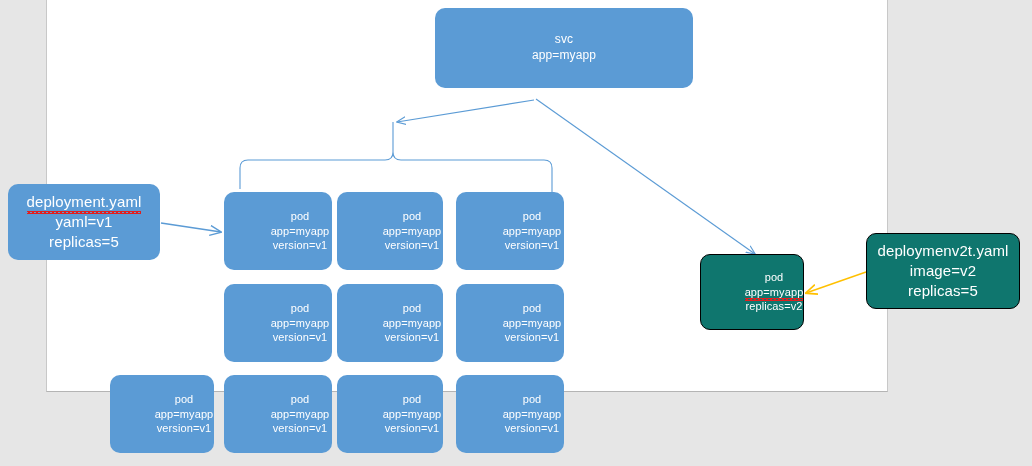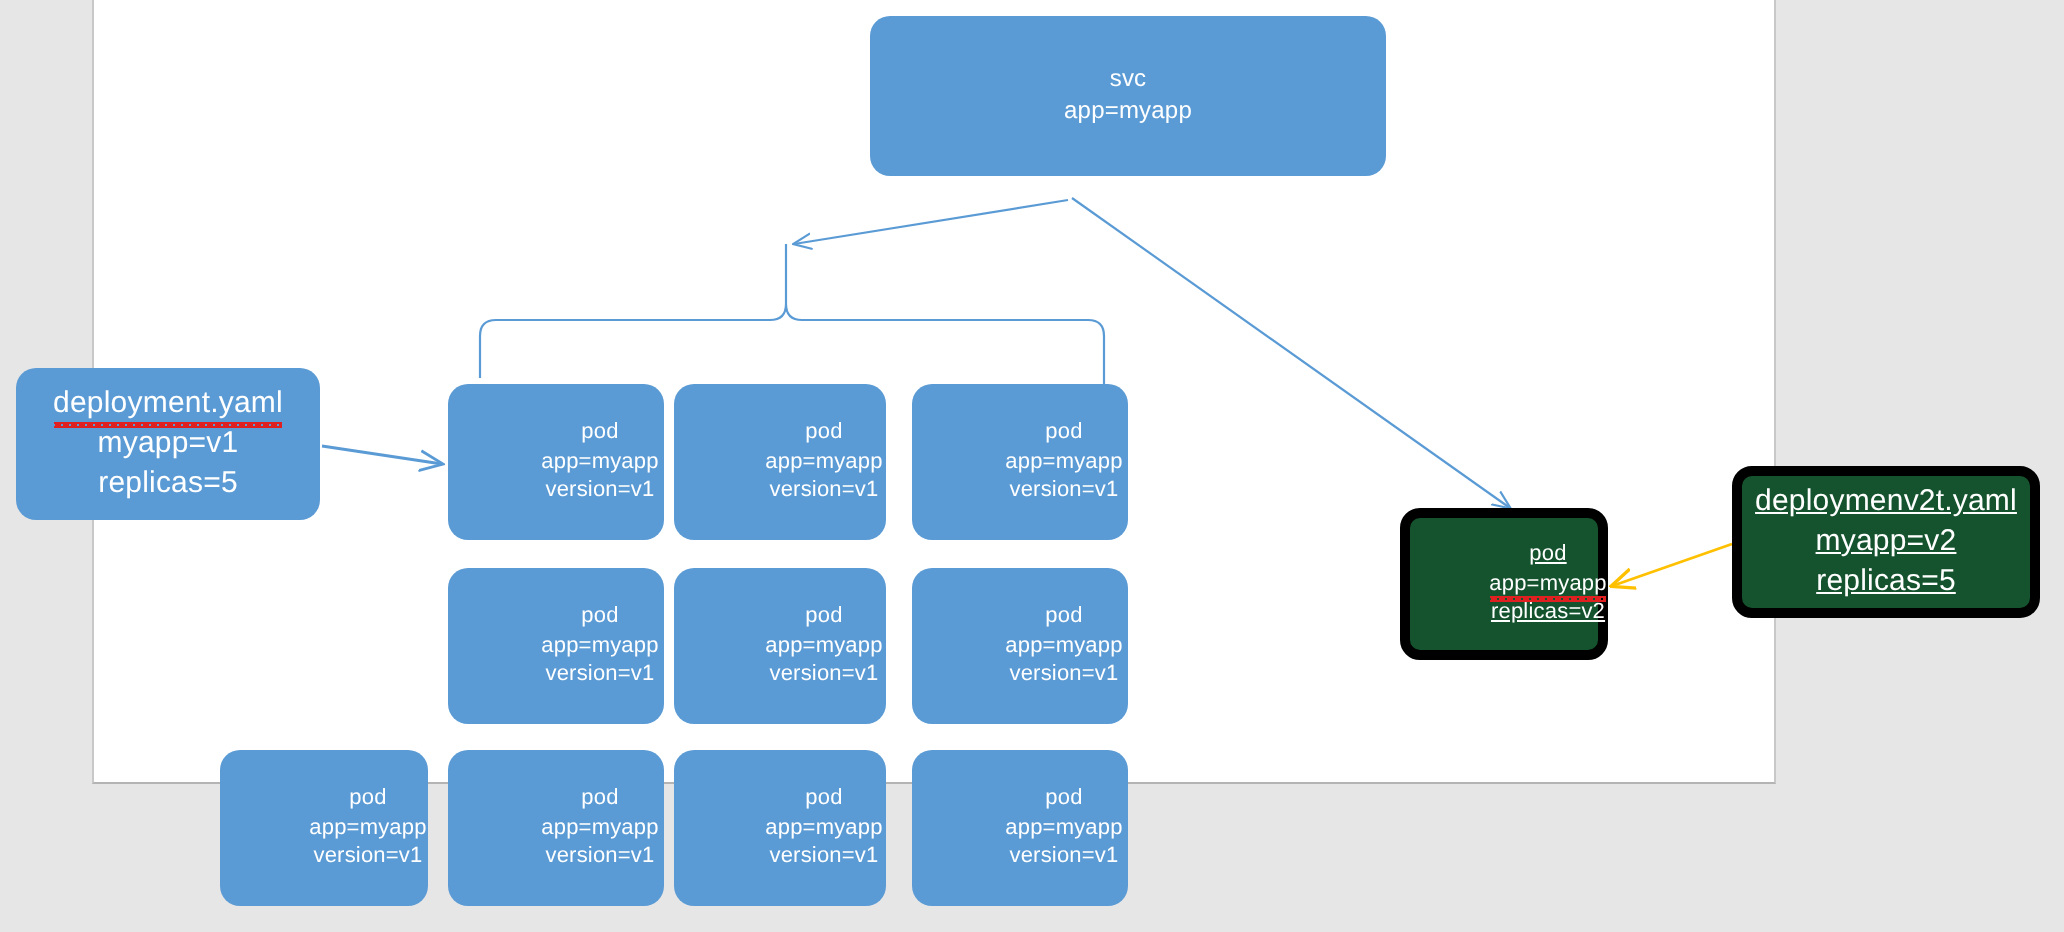--- a/index.html
+++ b/index.html
@@ -44,21 +44,21 @@
     flex-direction: column;
     align-items: center;
     justify-content: center;
     text-align: center;
     line-height: 1.33;
     box-sizing: border-box;
     letter-spacing: 0.1px;
   }
   .node .ln { display: block; white-space: nowrap; }
   .node-blue { background: #5b9bd5; }
-  .node-orange { background: #14532d; border: 5px solid #000000; text-decoration: underline; }
+  .node-orange { background: #0f766e; border: 1px solid #000000; }
   .pod-node { font-size: 11px; padding-left: 44px; }
   .svc-node { font-size: 12px; }
   .yaml-node { font-size: 15px; }
   .title-underline {
     text-decoration: underline;
     text-underline-offset: 2px;
   }
   .spell {
     position: relative;
     display: inline-block;
@@ -106,27 +106,27 @@
     <line x1="866" y1="272" x2="806" y2="293" stroke="#ffc000" stroke-width="1.4" marker-end="url(#arrowOrange)"></line>
   </svg>
 
   <div class="node node-blue svc-node" style="left:435px; top:8px; width:258px; height:80px;">
     <span class="ln">svc</span>
     <span class="ln">app=myapp</span>
   </div>
 
   <div class="node node-blue yaml-node" style="left:8px; top:184px; width:152px; height:76px;">
     <span class="ln title-underline"><span class="spell">deployment.yaml</span></span>
-    <span class="ln">myapp=v1</span>
+    <span class="ln">yaml=v1</span>
     <span class="ln">replicas=5</span>
   </div>
 
   <div class="node node-orange yaml-node" style="left:866px; top:233px; width:154px; height:76px;">
     <span class="ln">deploymenv2t.yaml</span>
-    <span class="ln">myapp=v2</span>
+    <span class="ln">image=v2</span>
     <span class="ln">replicas=5</span>
   </div>
 
   <div class="node node-orange pod-node" style="left:700px; top:254px; width:104px; height:76px;">
     <span class="ln">pod</span>
     <span class="ln"><span class="spell">app=myapp</span></span>
     <span class="ln">replicas=v2</span>
   </div>
 
   <div id="pods-v1-container">

